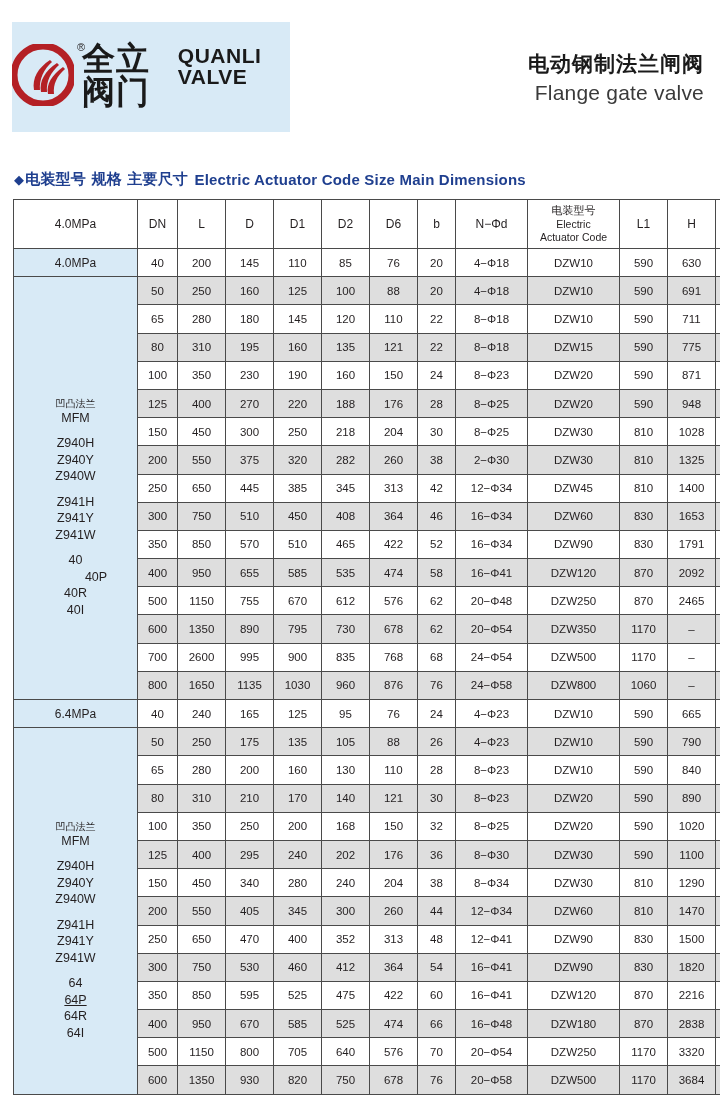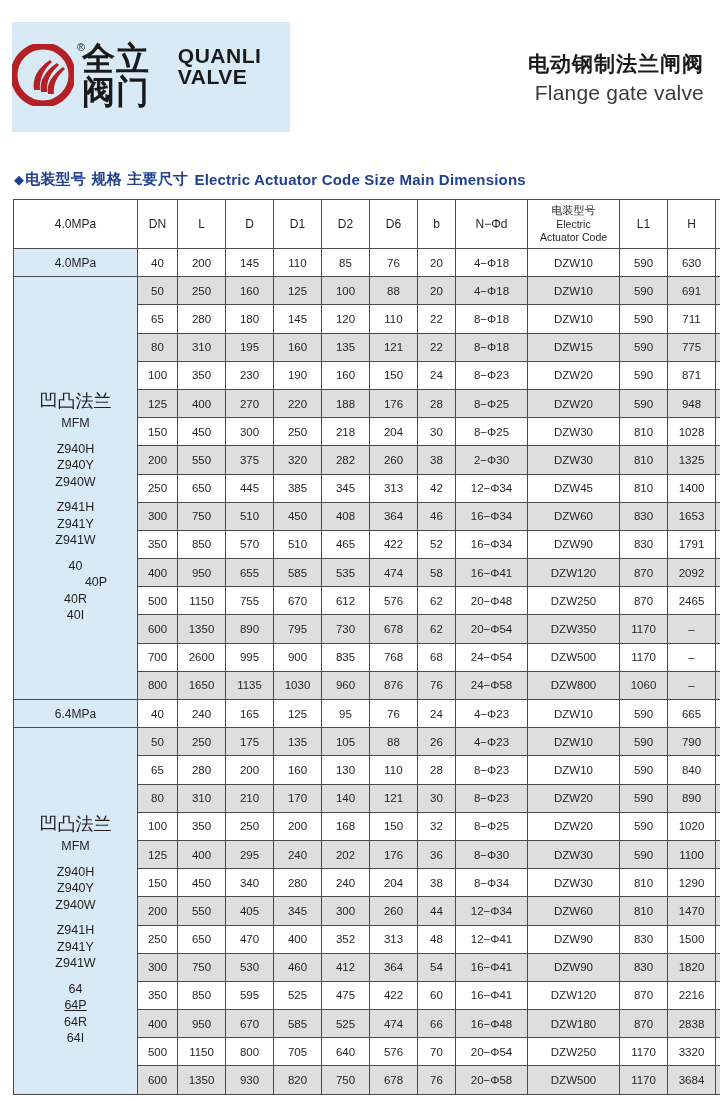--- a/index.html
+++ b/index.html
@@ -131,22 +131,22 @@
   tbody td { height: 27.2px; }
   tr.alt td { background: #dedede; }
 
   td.model-cell {
     background: #d8eaf6 !important;
     font-size: 12.5px;
     line-height: 1.32;
     vertical-align: middle;
   }
   td.model-cell .cn {
-    font-family: Liberation Mono, monospace;
-    font-size: 18px;
+    font-family: Liberation Serif, serif;
+    font-size: 10px;
     margin-top: 39px;
   }
   td.model-cell .gap { display: block; height: 9px; }
   td.mpa-cell {
     background: #d8eaf6 !important;
     font-size: 12px;
   }
   td.sub { font-size: 11.5px; }
 </style>
 </head>

